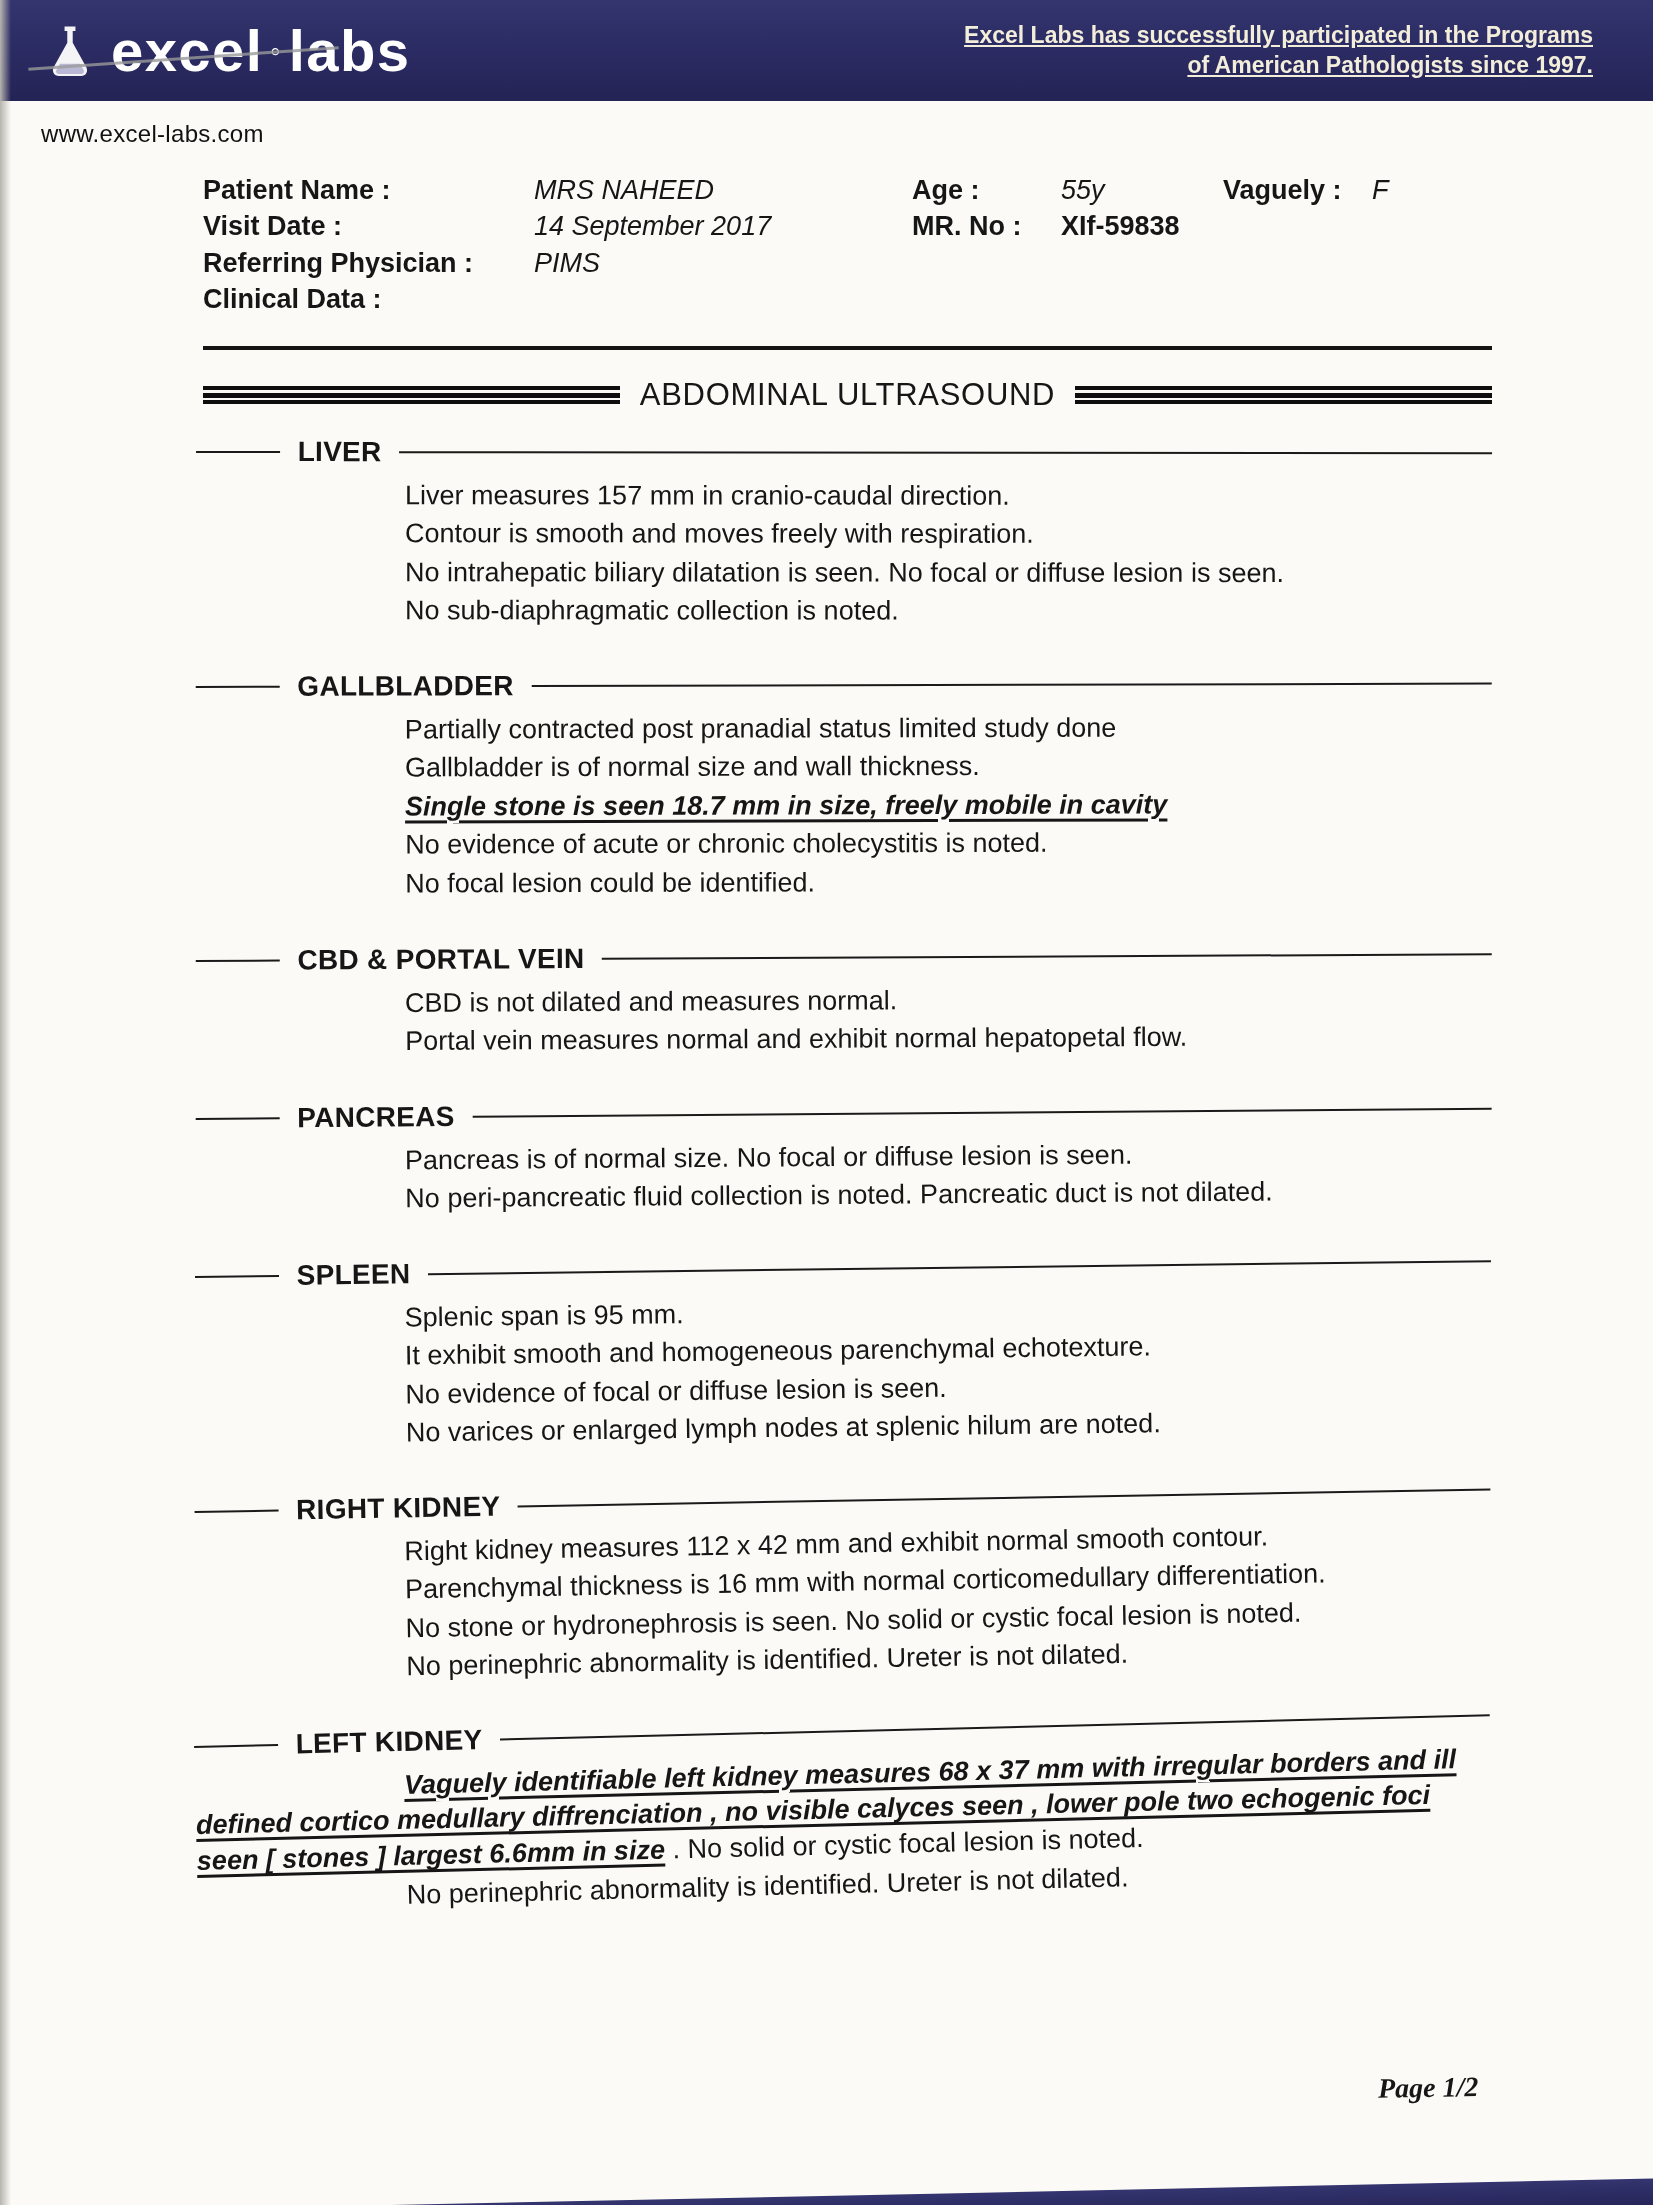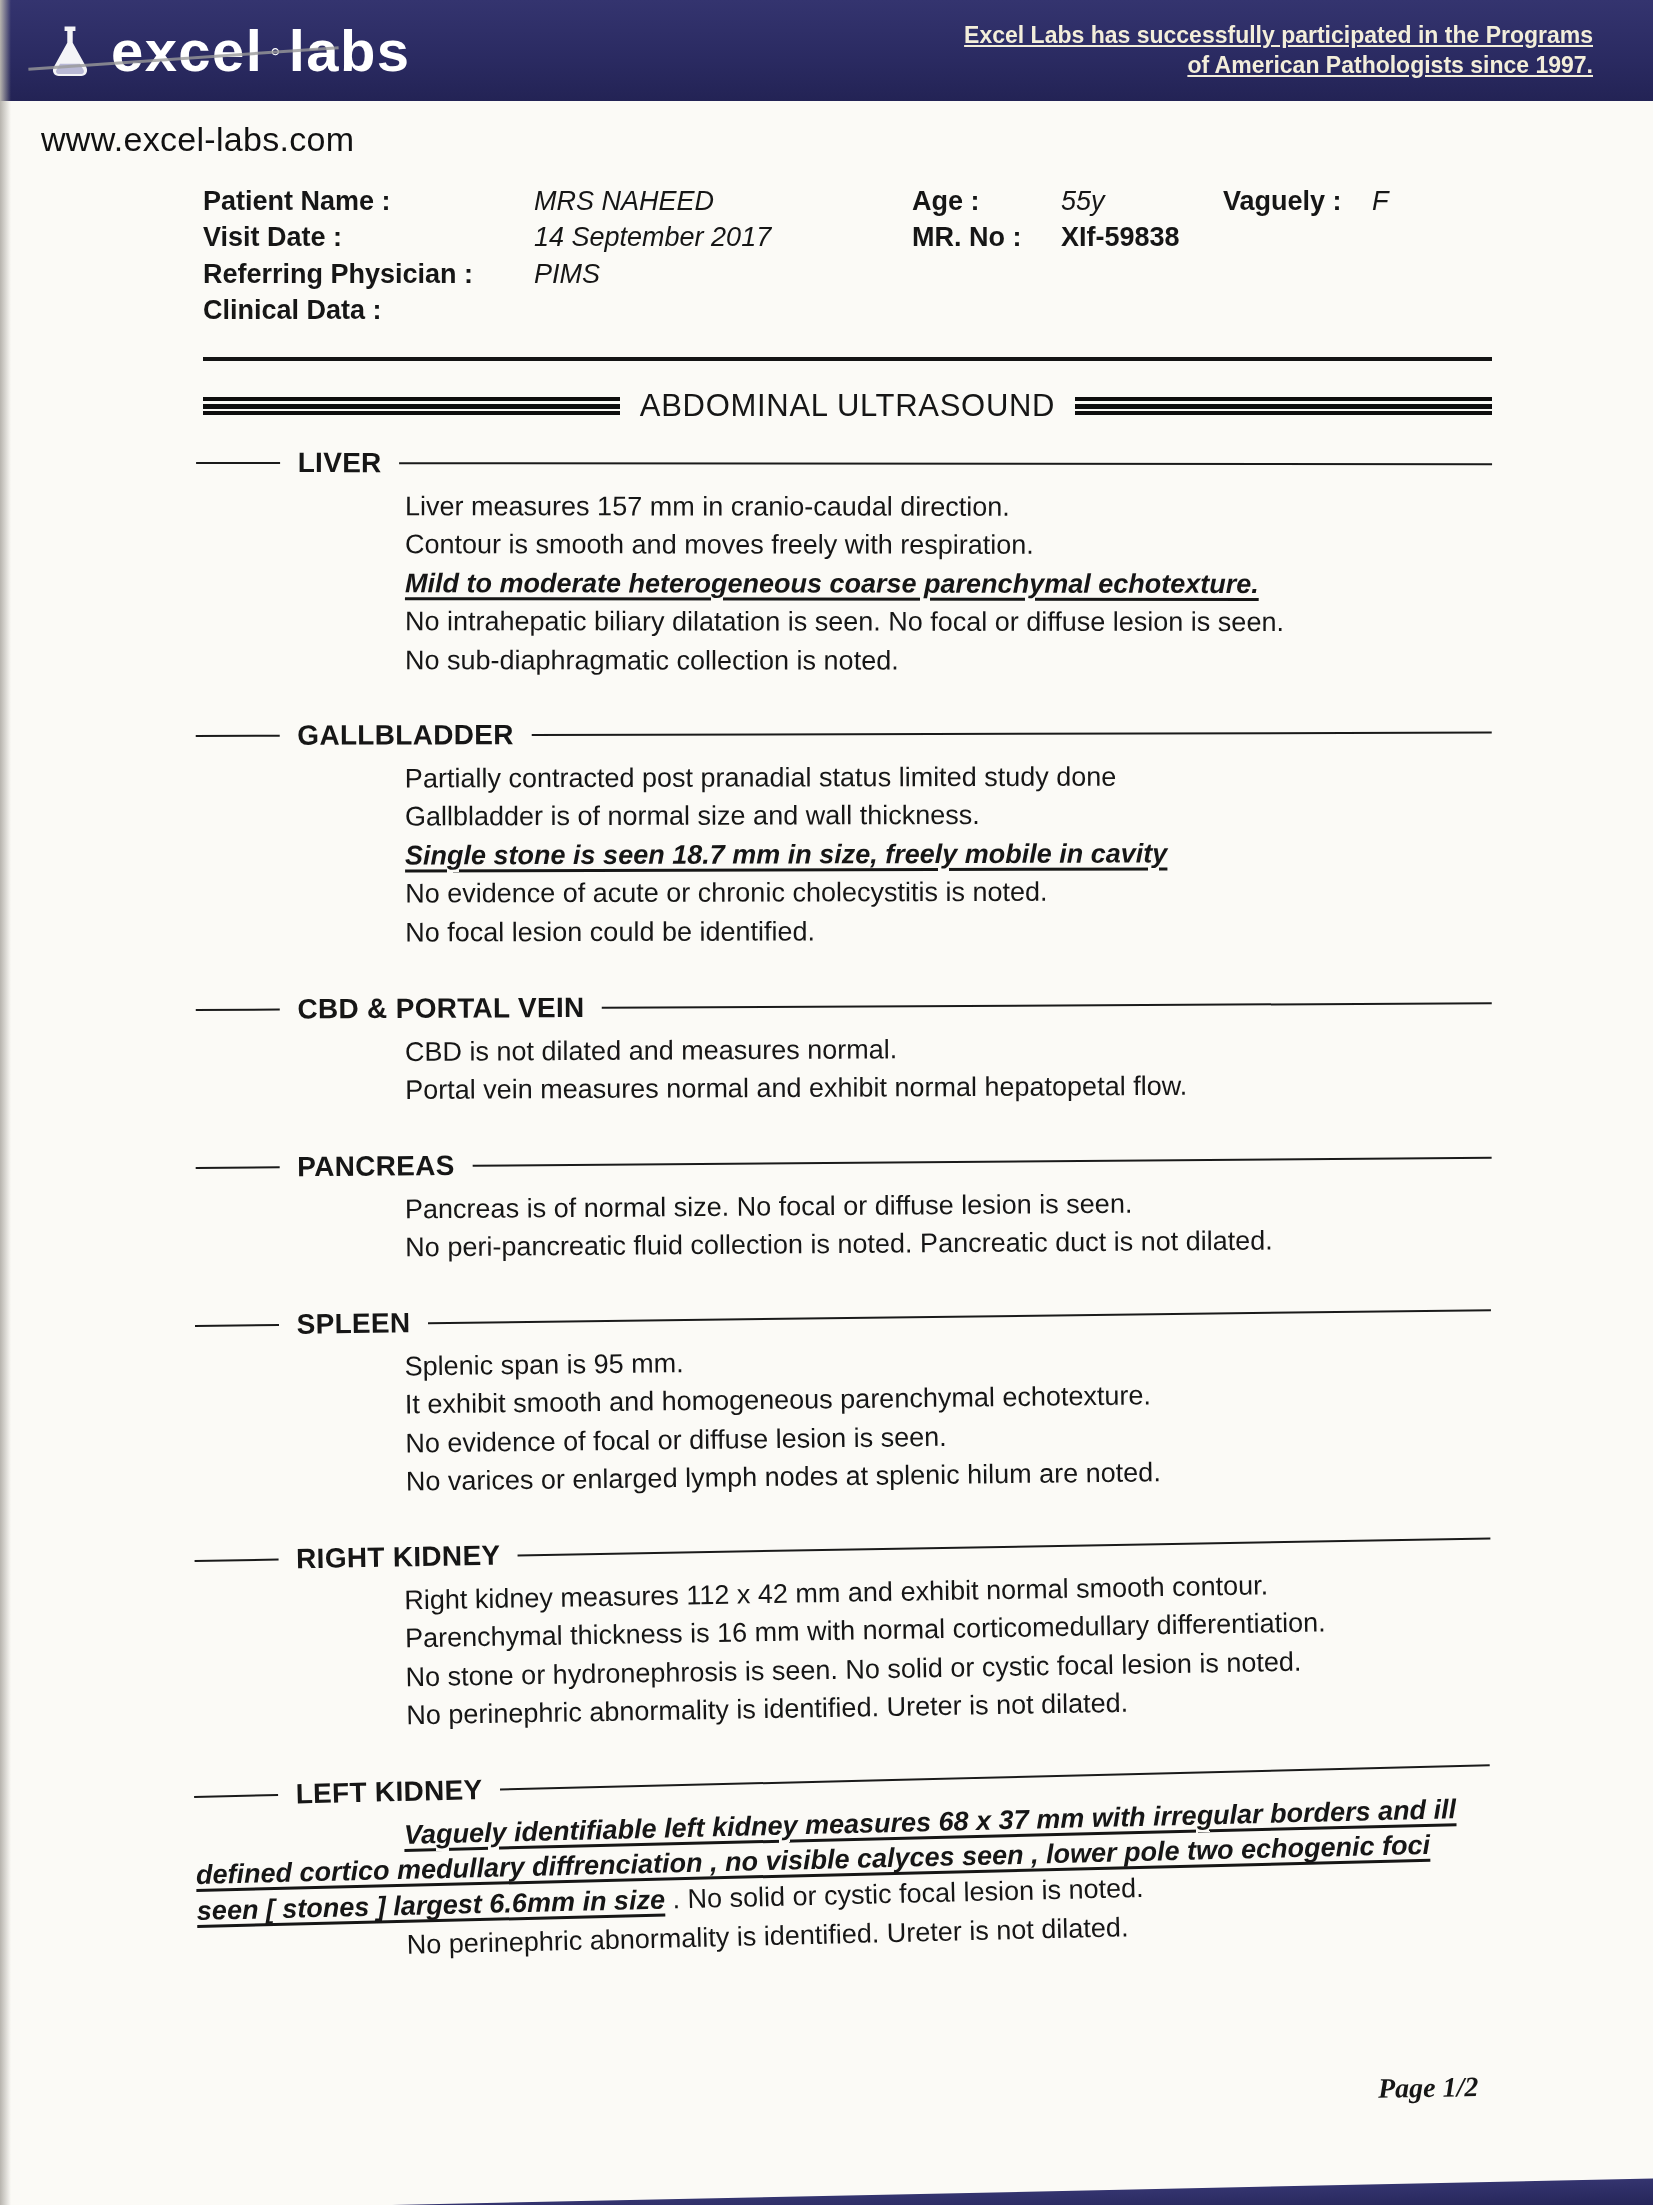--- a/index.html
+++ b/index.html
@@ -31,21 +31,21 @@
   .logo-text { color:#ffffff; font-size:58px; font-weight:700; letter-spacing:1.4px; line-height:1; }
   .logo-sep { color:#ffffff; font-size:30px; font-weight:700; margin:0 6.8px; vertical-align:9.5px; }
   .logo-scratch {
     position:absolute; left:-13.5px; top:35px; width:311px; height:2.7px;
     background:#9a9a9a; transform:rotate(-4deg); opacity:.8;
   }
   .accreditation {
     text-align:right; color:#f3eeda; font-size:23px; line-height:1.28; font-weight:600;text-decoration:underline;
   }
 
-  .website { margin:19px 0 0 41px; font-size:34px; color:#111; letter-spacing:0.3px; }
+  .website { margin:19px 0 0 41px; font-size:24px; color:#111; letter-spacing:0.3px; }
 
   
   .patient {
     margin:27px 162px 0 203px;
     display:grid;
     grid-template-columns:331px 378px 149px 162px 149px 1fr;
     row-gap:5.4px;
     font-size:27px;
   }
   .patient .lbl { font-weight:700; }
@@ -171,21 +171,20 @@
   <div class="sections">
   <div class="section tilt-0">
     <div class="sec-head">
       <span class="sec-dash"></span>
       <span class="sec-title">LIVER</span>
       <span class="sec-line"></span>
     </div>
     <div class="sec-body">
           <p class="line"><span>Liver measures 157 mm in cranio-caudal direction.</span></p>
           <p class="line"><span>Contour is smooth and moves freely with respiration.</span></p>
-          <p class="line"><span class="em">Mild to moderate heterogeneous  coarse parenchymal echotexture.</span></p>
           <p class="line"><span>No intrahepatic biliary dilatation is seen. No focal or diffuse lesion is seen.</span></p>
           <p class="line"><span>No sub-diaphragmatic collection is noted.</span></p>
         </div>
   </div>
 
   <div class="section tilt-1">
     <div class="sec-head">
       <span class="sec-dash"></span>
       <span class="sec-title">GALLBLADDER</span>
       <span class="sec-line"></span>

